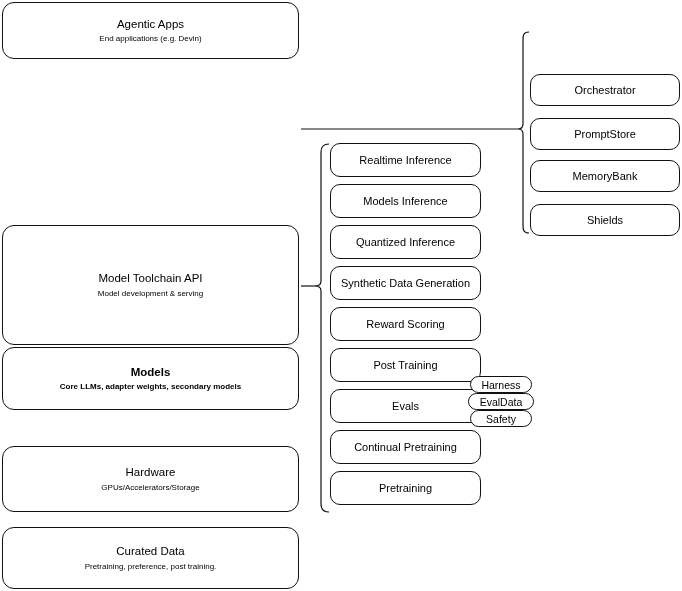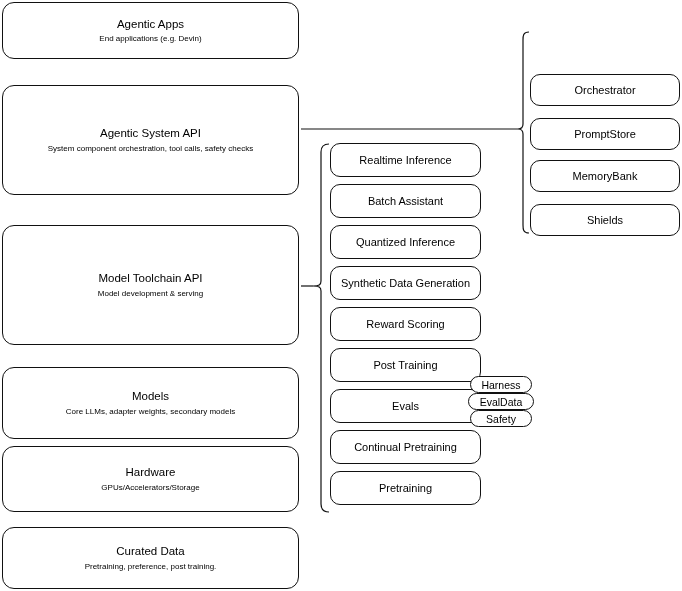--- a/index.html
+++ b/index.html
@@ -141,50 +141,46 @@
              C 319 286, 321 287, 321 291
              L 321 504
              C 321 508, 322 512, 329 512"></path>
   </svg>
 
   <div class="box layer-box" style="top:2px; height:57px;">
     <div class="title">Agentic Apps</div>
     <div class="subtitle">End applications (e.g. Devin)</div>
   </div>
 
-  <div class="box layer-box" style="top:85px; height:110px;">
-    <div class="title">Agentic System API</div>
-    <div class="subtitle">System component orchestration, tool calls, safety checks</div>
-  </div>
 
   <div class="box layer-box" style="top:225px; height:120px;">
     <div class="title">Model Toolchain API</div>
     <div class="subtitle">Model development &amp; serving</div>
   </div>
 
-  <div class="box layer-box" style="top:367px; height:72px;">
+  <div class="box layer-box" style="top:347px; height:63px;font-weight:bold;">
     <div class="title">Models</div>
     <div class="subtitle">Core LLMs, adapter weights, secondary models</div>
   </div>
 
   <div class="box layer-box" style="top:446px; height:66px;">
     <div class="title">Hardware</div>
     <div class="subtitle">GPUs/Accelerators/Storage</div>
   </div>
 
   <div class="box layer-box" style="top:527px; height:62px;">
     <div class="title">Curated Data</div>
     <div class="subtitle">Pretraining, preference, post training.</div>
   </div>
 
   <div class="item-box mid-box" style="top:143px;">
     <span class="item-label">Realtime Inference</span>
   </div>
   <div class="item-box mid-box" style="top:184px;">
-    <span class="item-label">Batch Assistant</span>
+    <span class="item-label">Models Inference</span>
   </div>
   <div class="item-box mid-box" style="top:266px;">
     <span class="item-label">Synthetic Data Generation</span>
   </div>
   <div class="item-box mid-box" style="top:225px;">
     <span class="item-label">Quantized Inference</span>
   </div>
   <div class="item-box mid-box" style="top:307px;">
     <span class="item-label">Reward Scoring</span>
   </div>

